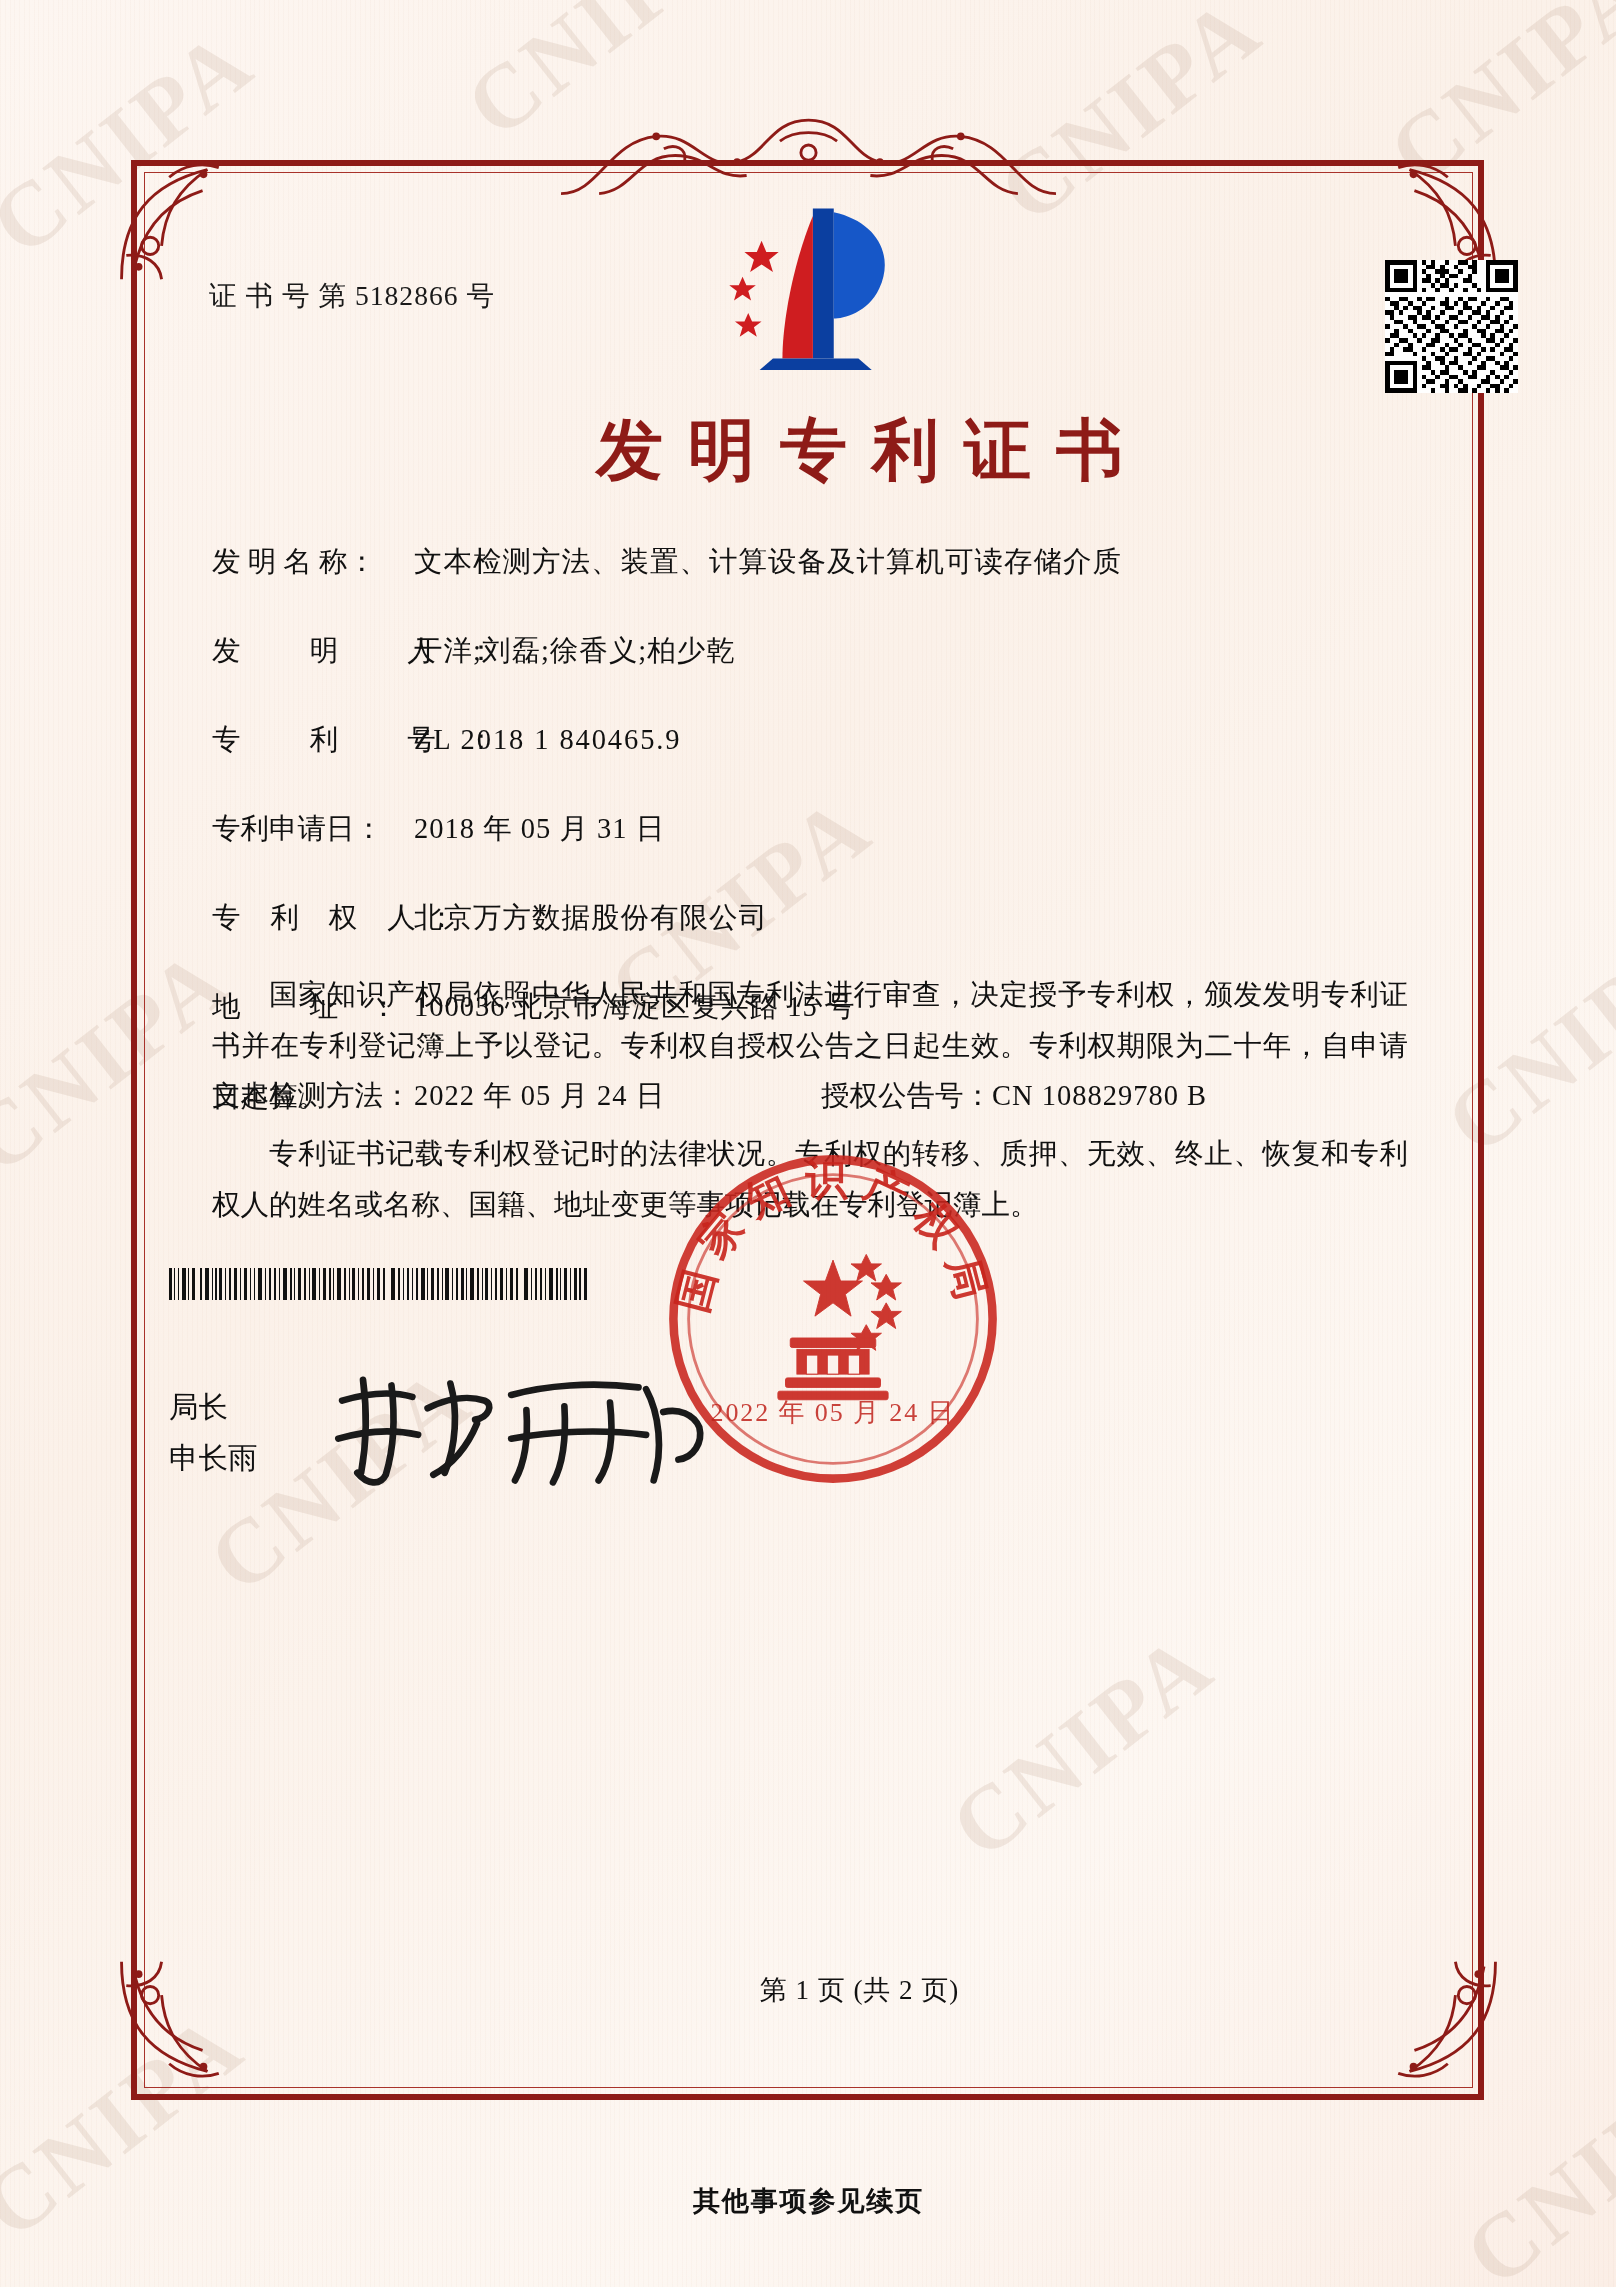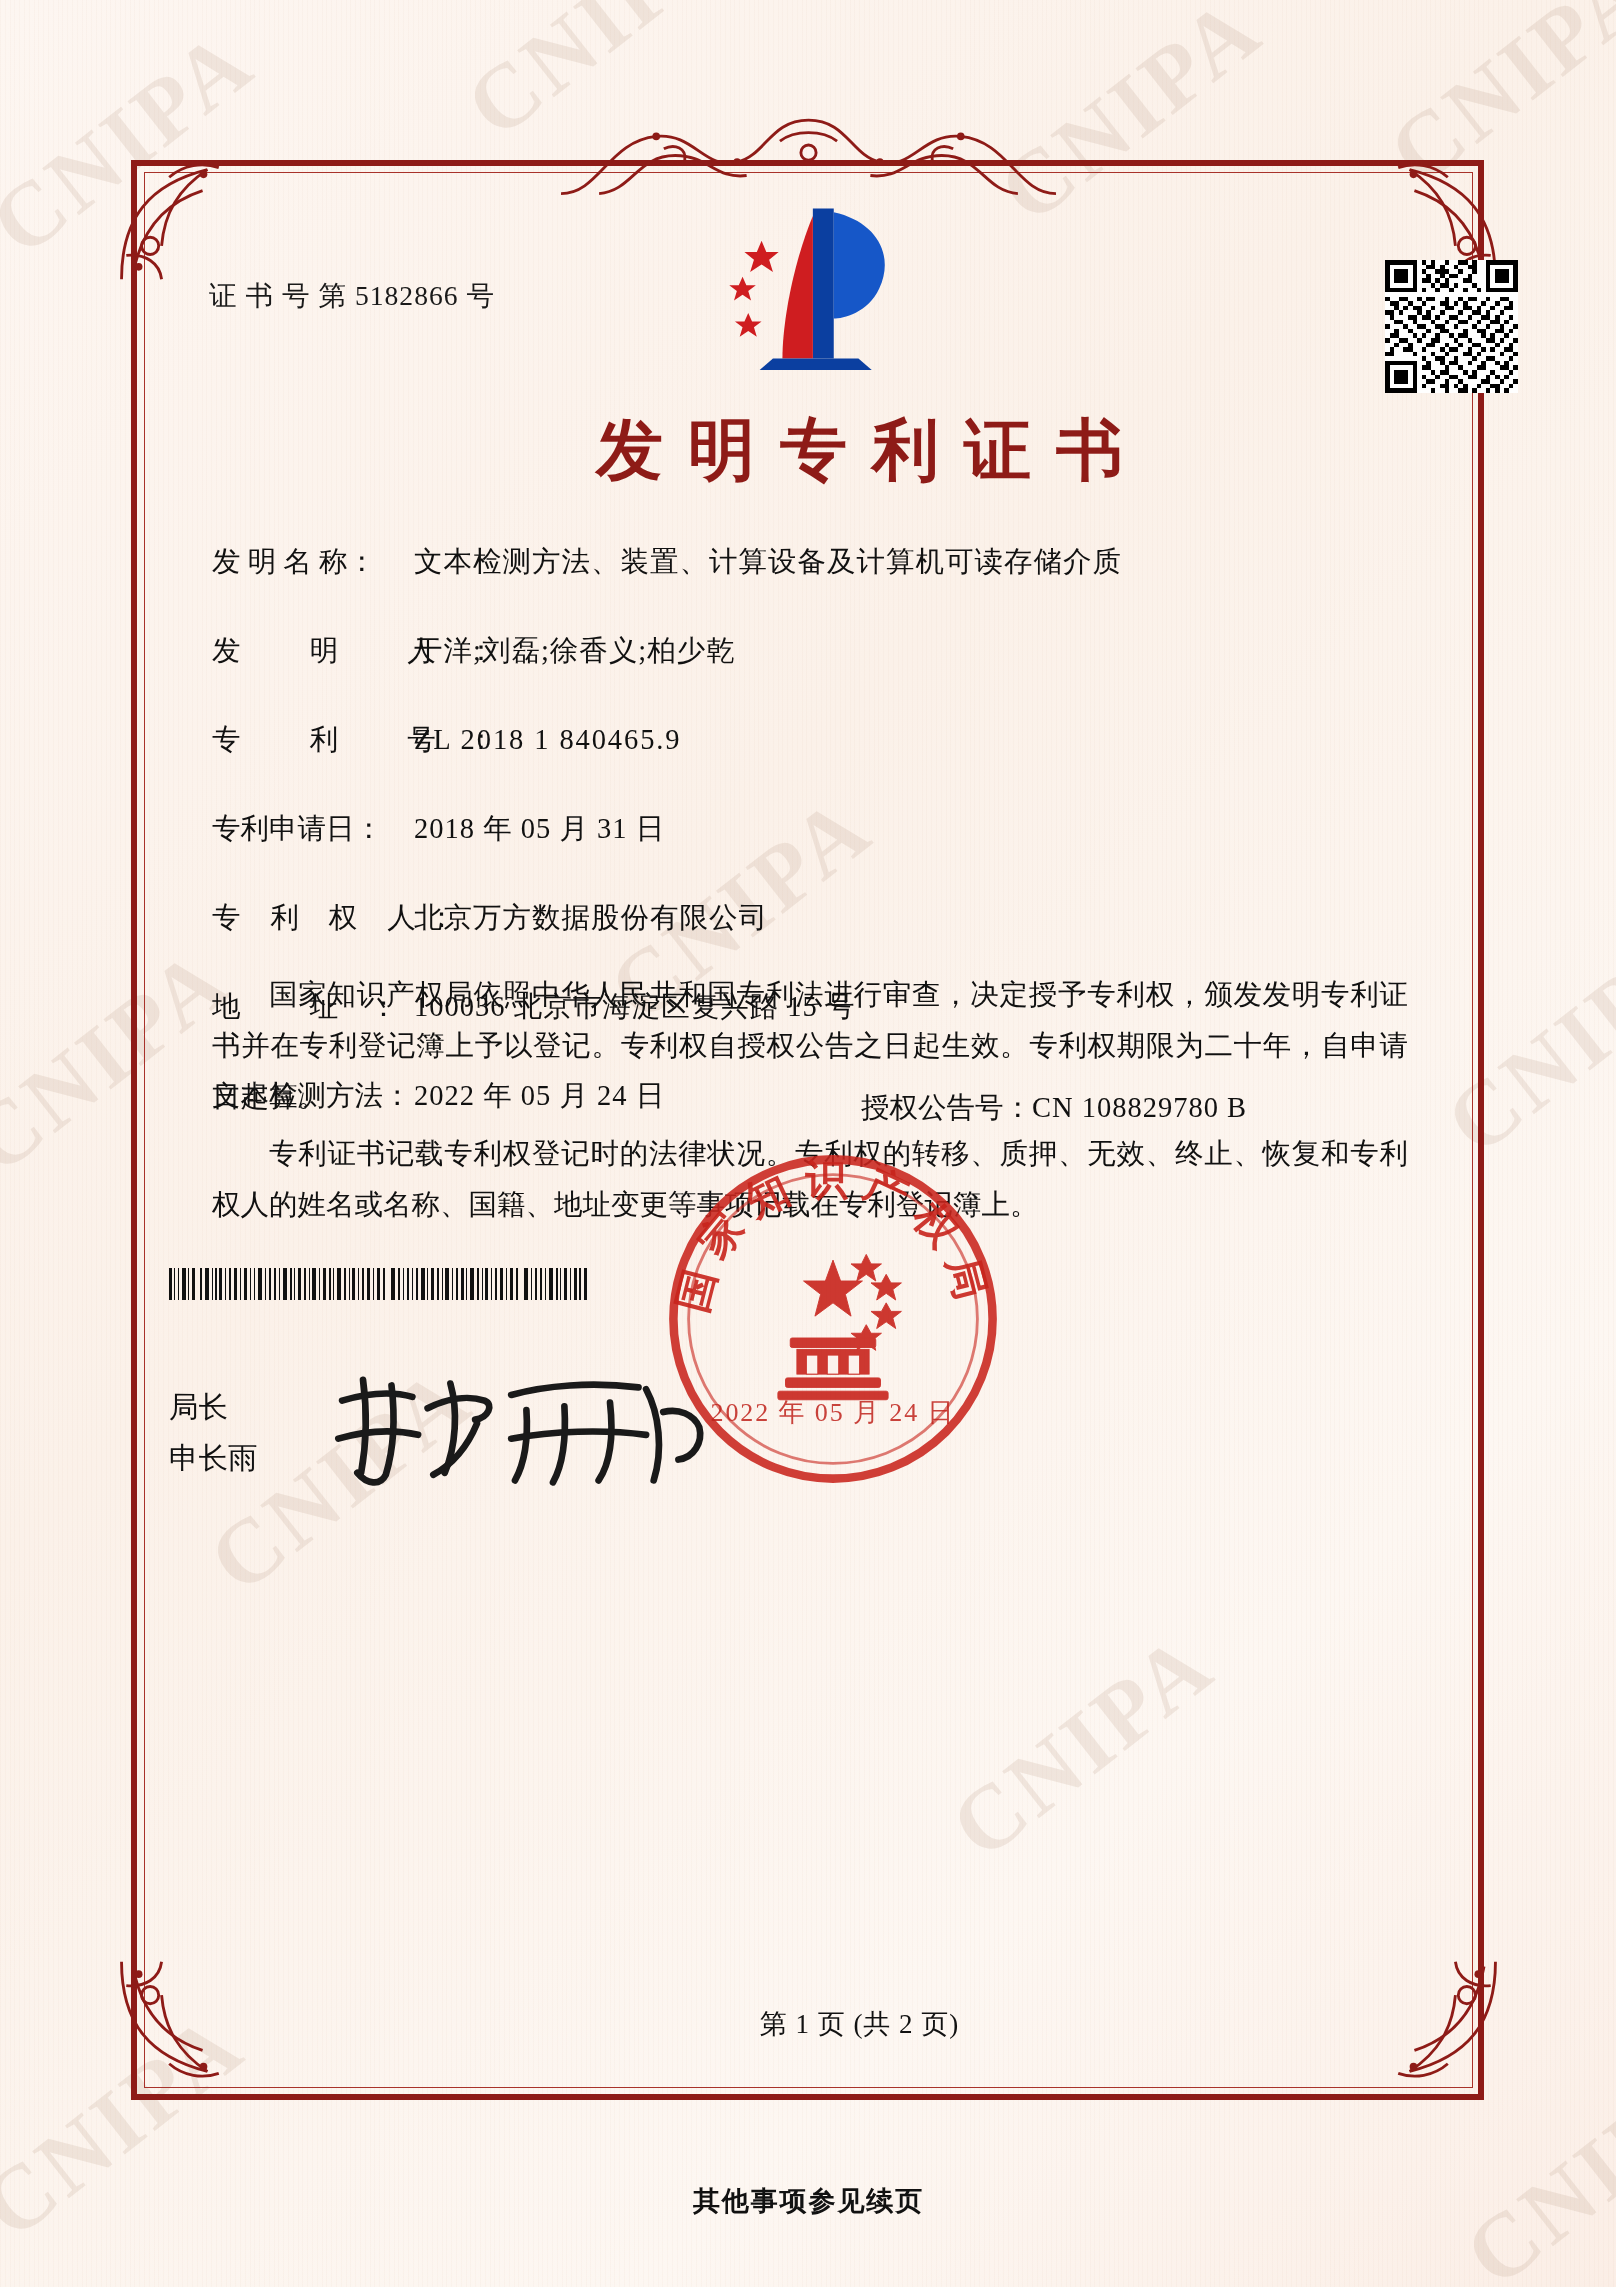--- a/index.html
+++ b/index.html
@@ -179,22 +179,21 @@
   .field-label.sp3 { letter-spacing: 11.4px; }
   .field-value {
     display: inline-block;
     letter-spacing: 1px;
   }
   .field-value.mono-ish { letter-spacing: 1.9px; }
 
   .row-inline-second {
     position: absolute;
     left: 609px;
-    top: 12px;
-    margin-left: 40px;
+    top: 0;
   }
 
   .paragraphs {
     position: absolute;
     left: 68px;
     top: 797px;
     width: 1196px;
     font-size: 28.5px;
     line-height: 51px;
     color: #111;
@@ -256,21 +255,20 @@
 
   .page-footer {
     position: absolute;
     left: 0;
     right: 0;
     top: 1800px;
     text-align: center;
     font-size: 27px;
     color: #111;
     letter-spacing: 1px;
-    margin-top: 34px;
   }
 
   .below-note {
     position: absolute;
     left: 0;
     right: 0;
     top: 2183px;
     text-align: center;
     font-size: 27px;
     color: #111;

